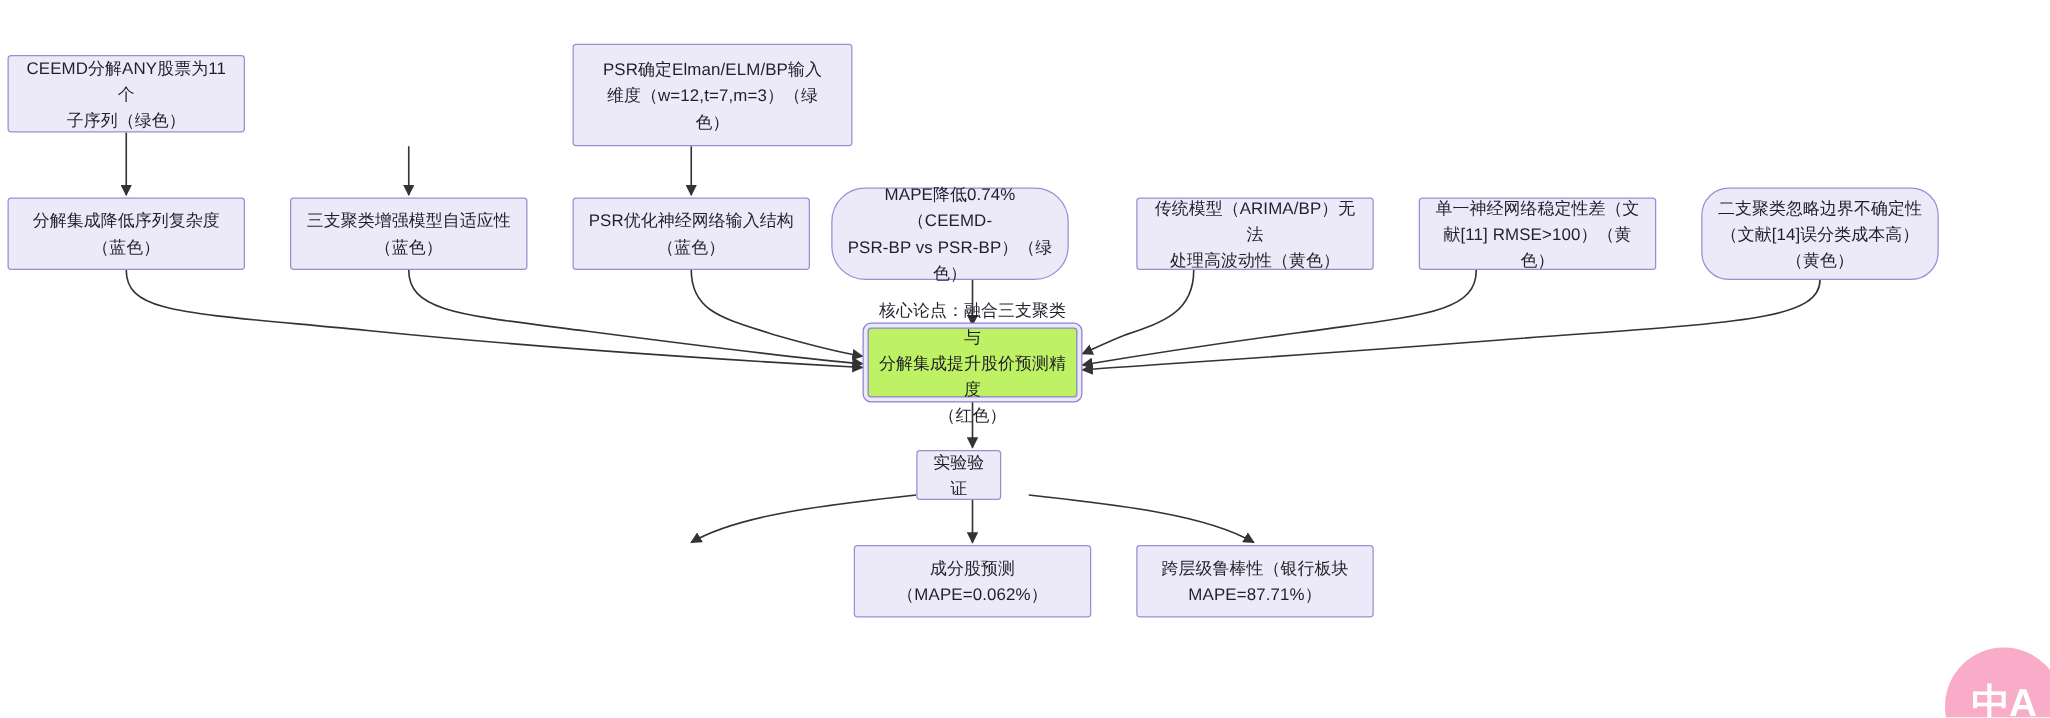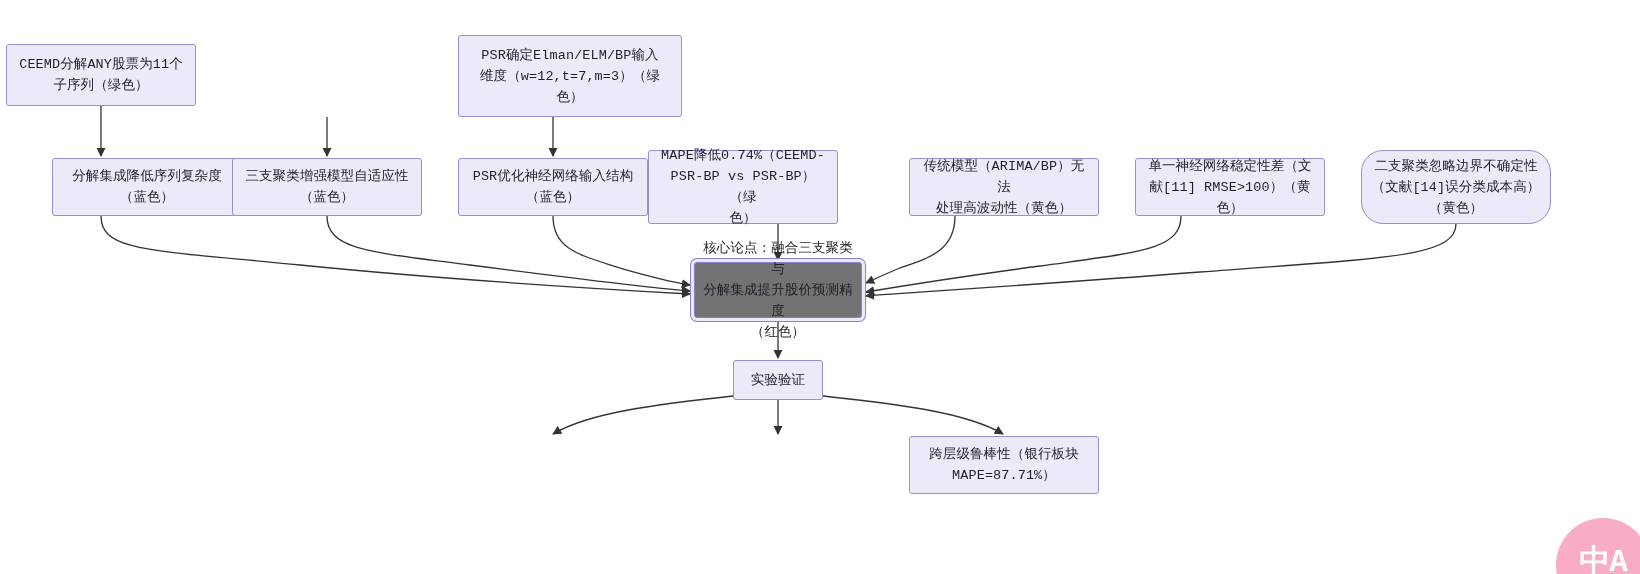--- a/index.html
+++ b/index.html
@@ -9,21 +9,20 @@
   }
   body {
     font-family: "Liberation Sans", "DejaVu Sans", sans-serif;
   }
   #canvas {
     position: relative;
     width: 1640px;
     height: 574px;
     background: #ffffff;
     overflow: hidden;
-    font-family: Liberation Mono, monospace;
   }
   #edge-layer {
     position: absolute;
     left: 0;
     top: 0;
     width: 1640px;
     height: 574px;
     pointer-events: none;
   }
   .node {
@@ -43,21 +42,21 @@
     letter-spacing: 0.1px;
   }
   .node .label {
     display: block;
     width: 100%;
     white-space: pre-line;
   }
   .node.core {
     border: 1px solid #8A83CC;
     box-shadow: 0 0 0 3px #ECEAF8, 0 0 0 4px #8A83CC;
-    background: #737373;
+    background: #bef264;
     justify-content: flex-end;
   }
   .watermark {
     position: absolute;
     width: 94px;
     height: 94px;
     border-radius: 50%;
     background: #F9A8C4;
     display: flex;
     align-items: center;
@@ -115,36 +114,36 @@
 子序列（绿色）</span>
   </div>
 
 
   <div class="node" style="left:458px; top:35px; width:224px; height:82px;">
     <span class="label">PSR确定Elman/ELM/BP输入
 维度（w=12,t=7,m=3）（绿
 色）</span>
   </div>
 
-  <div class="node" style="left:6px; top:158px; width:190px; height:58px;margin-left:46px;">
+  <div class="node" style="left:6px; top:158px; width:190px; height:58px;">
     <span class="label">分解集成降低序列复杂度
 （蓝色）</span>
   </div>
 
   <div class="node" style="left:232px; top:158px; width:190px; height:58px;">
     <span class="label">三支聚类增强模型自适应性
 （蓝色）</span>
   </div>
 
   <div class="node" style="left:458px; top:158px; width:190px; height:58px;align-items:center;">
     <span class="label">PSR优化神经网络输入结构
 （蓝色）</span>
   </div>
 
-  <div class="node" style="left:648px; top:150px; width:190px; height:74px;">
+  <div class="node" style="left:665px; top:150px; width:190px; height:74px;border-radius:27px;">
     <span class="label">MAPE降低0.74%（CEEMD-
 PSR-BP vs PSR-BP）（绿
 色）</span>
   </div>
 
   <div class="node" style="left:909px; top:158px; width:190px; height:58px;">
     <span class="label">传统模型（ARIMA/BP）无法
 处理高波动性（黄色）</span>
   </div>
 
@@ -158,25 +157,29 @@
 （文献[14]误分类成本高）
 （黄色）</span>
   </div>
 
   <div class="node core" style="left:694px; top:262px; width:168px; height:56px;">
     <span class="label">核心论点：融合三支聚类与
 分解集成提升股价预测精度
 （红色）</span>
   </div>
 
-  <div class="node" style="left:733px; top:360px; width:90px; height:40px;">
+  <div class="node" style="left:733px; top:360px; width:68px; height:40px;">
     <span class="label">实验验证</span>
   </div>
 
 
+  <div class="node" style="left:683px; top:436px; width:190px; height:58px;">
+    <span class="label">成分股预测
+（MAPE=0.062%）</span>
+  </div>
 
   <div class="node" style="left:909px; top:436px; width:190px; height:58px;">
     <span class="label">跨层级鲁棒性（银行板块
 MAPE=87.71%）</span>
   </div>
 
   <div class="watermark" style="left:1556px; top:518px;">
     <span class="wm-text">中A</span>
   </div>
 

